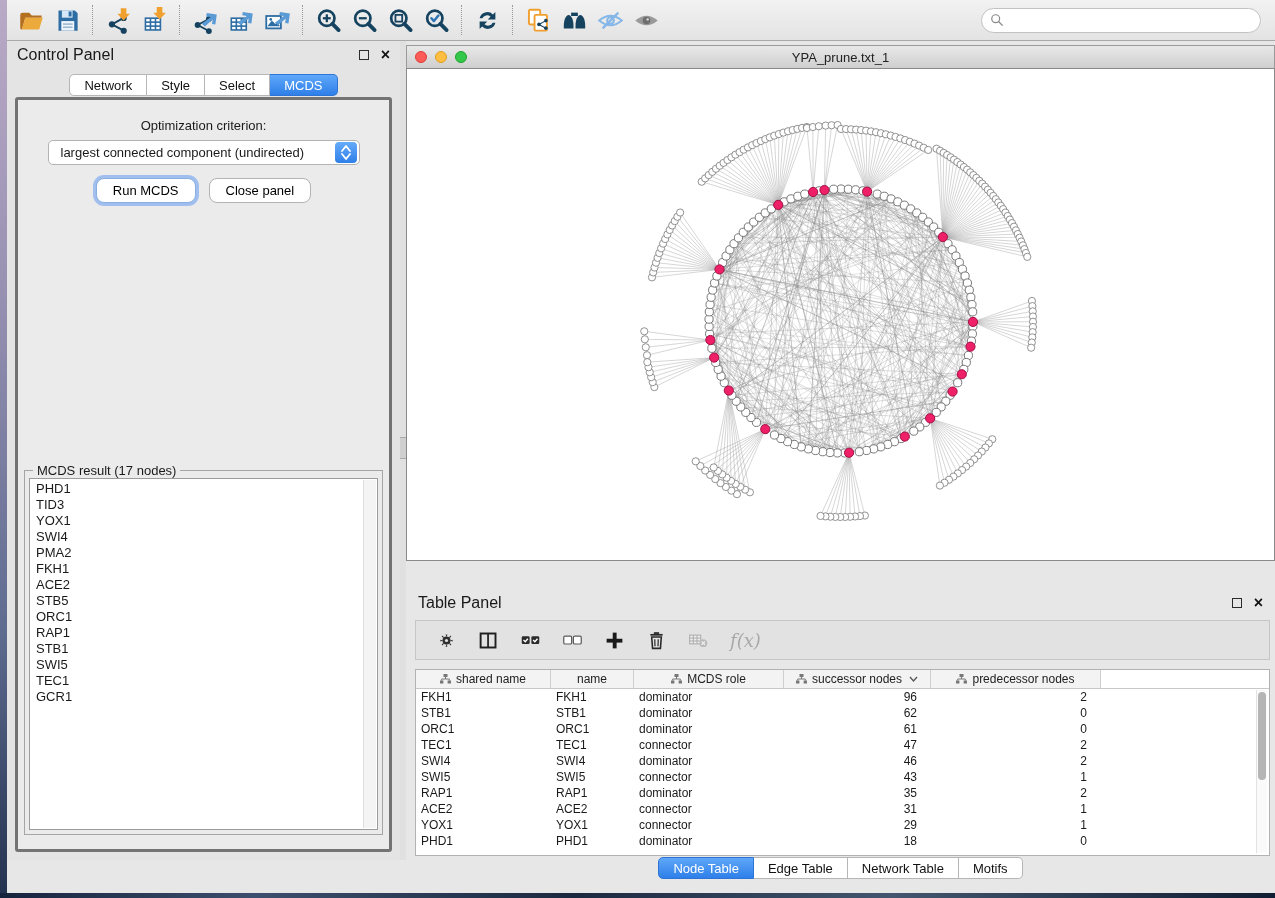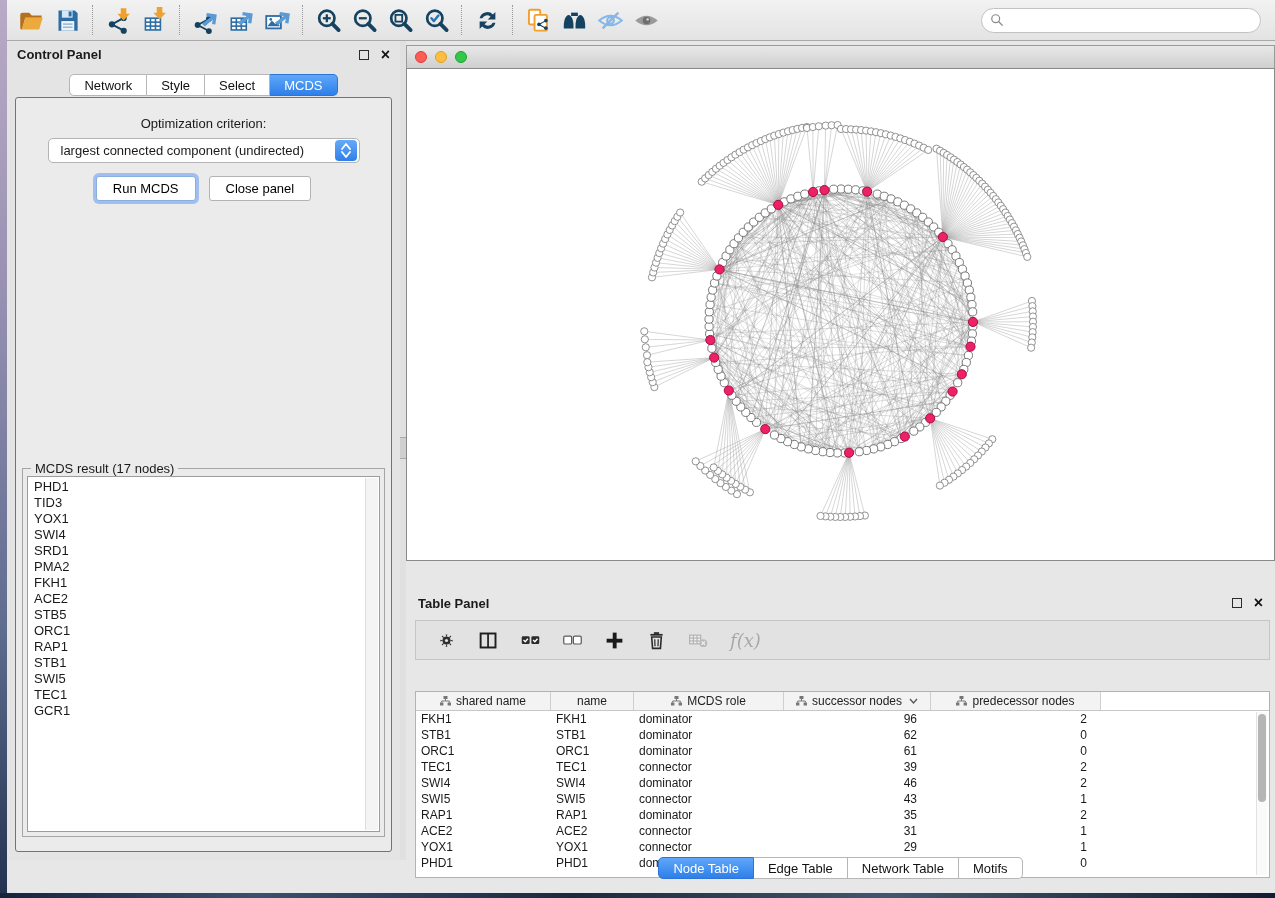--- a/index.html
+++ b/index.html
@@ -24,45 +24,45 @@
   .tb-btn svg { width:27px; height:27px; }
   .tb-sep { width:0; height:30px; border-left:1px dotted #989898; margin:0 7px; }
   .search-field { margin-left:auto; margin-right:14px; width:280px; height:25px; background:#fff;
     border:1px solid #c2c2c2; border-radius:13px; display:flex; align-items:center; padding-left:8px; }
   .search-field svg { width:14px; height:14px; }
   .search-input { border:none; outline:none; flex:1; height:20px; font-size:12px; background:transparent; }
 
   
   .control-panel { position:absolute; left:0; top:41px; width:393px; height:819px; background:#e4e4e4; }
   .panel-header { height:27px; display:flex; align-items:center; padding:0 10px; }
-  .panel-title { font-size:13px; color:#1a1a1a;font-weight:bold; }
+  .panel-title { font-size:16px; color:#1a1a1a; }
   .panel-header .spacer { flex:1; }
   .float-icon { width:10px; height:10px; border:1.5px solid #2b2b2b; display:inline-block; margin-right:12px; }
   .close-x { font-size:16px; font-weight:bold; color:#111; line-height:10px; }
 
   .seg-tabs { position:absolute; left:0; right:0; top:33px; display:flex; justify-content:center; }
   .seg-tab { height:22px; padding:0 14px; background:#fff; border:1px solid #b6b6b6; border-left:none;
     font-size:13px; display:flex; align-items:center; color:#111; }
   .seg-tab:first-child { border-left:1px solid #b6b6b6; border-radius:5px 0 0 5px; }
   .seg-tab:last-child { border-radius:0 5px 5px 0; }
   .seg-tab.active { background:linear-gradient(180deg,#5fa7f9,#2e7fe9); border-color:#2e74d6; color:#fff; }
 
   .cp-inner { position:absolute; left:8px; right:8px; top:56px; bottom:8px;
-    background:#ebebeb; border:1px solid #737373; border-radius:3px; }
+    background:#ebebeb; border:3px solid #737373; border-radius:3px; }
   .opt-label { position:absolute; top:18px; left:0; right:0; text-align:center; font-size:13px; }
   .criterion-select { position:absolute; top:40px; left:50%; transform:translateX(-50%);
     width:312px; height:25px; background:#fff; border:1px solid #b3b3b3; border-radius:5px;
     display:flex; align-items:center; }
   .criterion-select .sel-text { flex:1; padding-left:12px; font-size:13px; white-space:nowrap; }
   .sel-arrows { width:22px; height:21px; margin-right:2px; border-radius:4px;
     background:linear-gradient(180deg,#66abf9,#2e7fe9); display:flex; flex-direction:column;
     align-items:center; justify-content:center; gap:1px; }
   .sel-arrows svg { width:10px; height:7px; }
   .btn-row { position:absolute; top:78px; left:0; right:0; display:flex; justify-content:center; gap:13px; }
-  .push-btn { height:25px; padding:0 16px; background:#fff; border:1px solid #b3b3b3; border-radius:3px;
+  .push-btn { height:25px; padding:0 16px; background:#fff; border:1px solid #b3b3b3; border-radius:8px;
     font-size:13px; font-family:inherit; }
   .push-btn.focused { border:1px solid #89aee0; box-shadow:0 0 0 3px rgba(98,155,240,.55); }
 
   .result-group { position:absolute; left:6px; right:6px; top:370px; bottom:14px;
     border:1px solid #a5a5a5; }
   .result-legend { position:absolute; top:-8px; left:8px; background:#ebebeb; padding:0 4px; font-size:13px; }
   .result-list { position:absolute; left:4px; right:4px; top:7px; bottom:4px; background:#fff;
     border:1px solid #9c9c9c; overflow:hidden; }
   .result-scroll { position:absolute; top:1px; bottom:1px; right:1px; width:13px;
     background:#f4f4f4; border-left:1px solid #ddd; }
@@ -90,21 +90,21 @@
   
   .table-panel { position:absolute; left:399px; top:590px; width:869px; height:290px; }
   .tp-header { height:26px; display:flex; align-items:center; padding:0 12px; }
   .tp-toolbar { position:absolute; left:9px; right:5px; top:30px; height:40px; background:#e2e2e2;
     border:1px solid #c6c6c6; display:flex; align-items:center; gap:21px; padding-left:20px; }
   .tp-tool { display:flex; align-items:center; justify-content:center; background:none; border:none; height:30px; }
   .tp-tool svg { width:21px; height:21px; }
   .fx-label { font-family:"DejaVu Serif","Liberation Serif",serif; font-style:italic;
     font-size:18px; color:#a8a8a8; }
   .tp-table { position:absolute; left:9px; right:5px; top:79px; height:187px; background:#fff;
-    border:1px solid #b2b2b2; overflow:hidden;margin-top:22px; }
+    border:1px solid #b2b2b2; overflow:hidden; }
   .thead { display:flex; height:19px; border-bottom:1px solid #c7c7c7; }
   .th { background:#f3f3f3; border-right:1px solid #cfcfcf; display:flex; align-items:center;
     justify-content:center; gap:5px; font-size:12px; color:#222; }
   .th svg.tree { width:11px; height:10px; }
   .th svg.sortv { width:9px; height:6px; margin-left:2px; }
   .trow { display:flex; height:16px; align-items:center; font-size:12px; }
   .td { padding-left:5px; white-space:nowrap; }
   .td.num { text-align:right; padding-right:14px; }
   .tbl-scroll { position:absolute; top:20px; bottom:2px; right:2px; width:11px;
     background:#fafafa; border-left:1px solid #e2e2e2; }
@@ -329,21 +329,20 @@
         <button class="push-btn">Close panel</button>
       </div>
       <div class="result-group">
         <span class="result-legend">MCDS result (17 nodes)</span>
         <div class="result-list">
           <div class="result-items" id="mcdsItems">
               <div class="result-item">PHD1</div>
               <div class="result-item">TID3</div>
               <div class="result-item">YOX1</div>
               <div class="result-item">SWI4</div>
-              <div class="result-item">SRD1</div>
               <div class="result-item">PMA2</div>
               <div class="result-item">FKH1</div>
               <div class="result-item">ACE2</div>
               <div class="result-item">STB5</div>
               <div class="result-item">ORC1</div>
               <div class="result-item">RAP1</div>
               <div class="result-item">STB1</div>
               <div class="result-item">SWI5</div>
               <div class="result-item">TEC1</div>
               <div class="result-item">GCR1</div>
@@ -357,20 +356,21 @@
   <div class="v-divider">
     <div class="v-grip"></div>
   </div>
 
   <div class="net-titlebar">
     <div class="traffic">
       <span class="light red"></span>
       <span class="light yellow"></span>
       <span class="light green"></span>
     </div>
+    <span class="net-title">YPA_prune.txt_1</span>
   </div>
   <div class="net-canvas">
     <svg id="netSvg" width="867" height="491" viewBox="0 0 867 491">
         <line x1="302.01275321875767" y1="250.16514657058235" x2="529.2638828853708" y2="343.3717276711038" stroke="#8a8a8a" stroke-width="0.55" opacity="0.42"></line>
         <line x1="373.9098200833973" y1="369.5294443005255" x2="565.3755751460369" y2="264.82412784746094" stroke="#8a8a8a" stroke-width="0.55" opacity="0.42"></line>
         <line x1="494.0901799166027" y1="369.5294443005255" x2="552.3533669821971" y2="193.54933256174598" stroke="#8a8a8a" stroke-width="0.55" opacity="0.42"></line>
         <line x1="302.62442485396315" y1="264.824127847461" x2="326.99446282550133" y2="174.70954124863158" stroke="#8a8a8a" stroke-width="0.55" opacity="0.42"></line>
         <line x1="506.7621492127301" y1="362.13477943839723" x2="390.7744874062083" y2="127.27808909015242" stroke="#8a8a8a" stroke-width="0.55" opacity="0.42"></line>
         <line x1="563.8505303989047" y1="228.27575596308398" x2="541.0055371744987" y2="174.7095412486316" stroke="#8a8a8a" stroke-width="0.55" opacity="0.42"></line>
         <line x1="565.8852358165761" y1="257.50314215754" x2="394.2582266708641" y2="377.8753012018465" stroke="#8a8a8a" stroke-width="0.55" opacity="0.42"></line>
@@ -1351,21 +1351,21 @@
             <div class="td" style="width: 135px;">ORC1</div>
             <div class="td" style="width: 83px;">ORC1</div>
             <div class="td" style="width: 150px;">dominator</div>
             <div class="td num" style="width: 147px; text-align: right;">61</div>
             <div class="td num" style="width: 170px;">0</div>
           </div>
           <div class="trow">
             <div class="td" style="width: 135px;">TEC1</div>
             <div class="td" style="width: 83px;">TEC1</div>
             <div class="td" style="width: 150px;">connector</div>
-            <div class="td num" style="width: 147px;">39</div>
+            <div class="td num" style="width: 147px;">47</div>
             <div class="td num" style="width: 170px;">2</div>
           </div>
           <div class="trow">
             <div class="td" style="width: 135px;">SWI4</div>
             <div class="td" style="width: 83px;">SWI4</div>
             <div class="td" style="width: 150px;">dominator</div>
             <div class="td num" style="width: 147px;">46</div>
             <div class="td num" style="width: 170px;">2</div>
           </div>
           <div class="trow">

